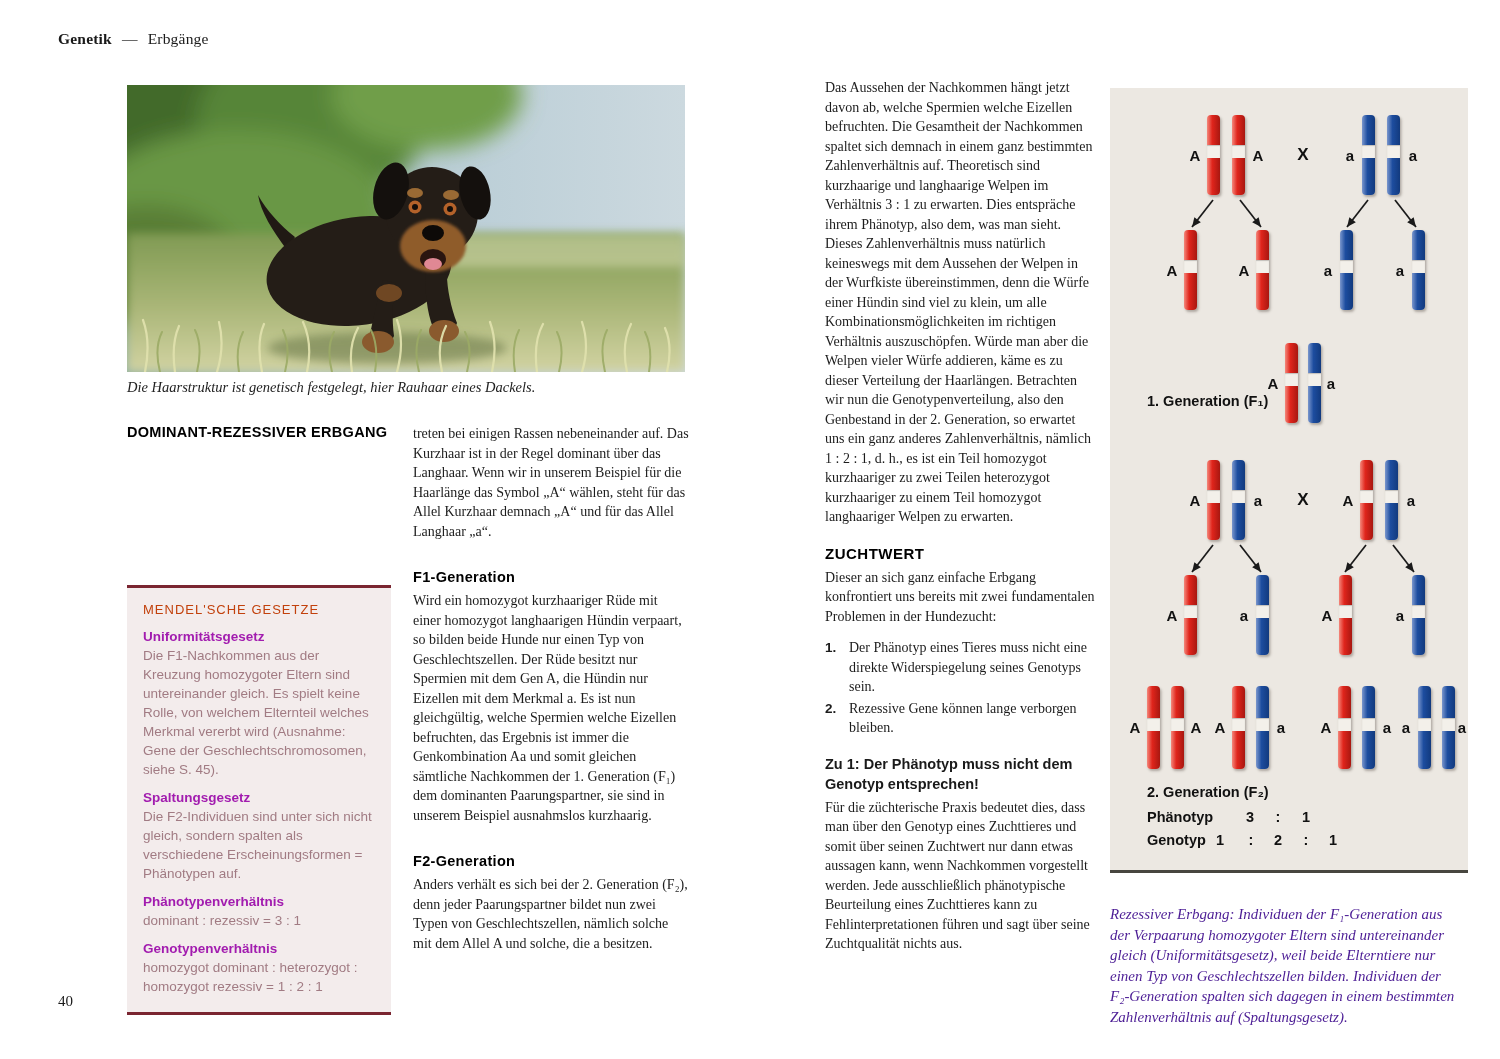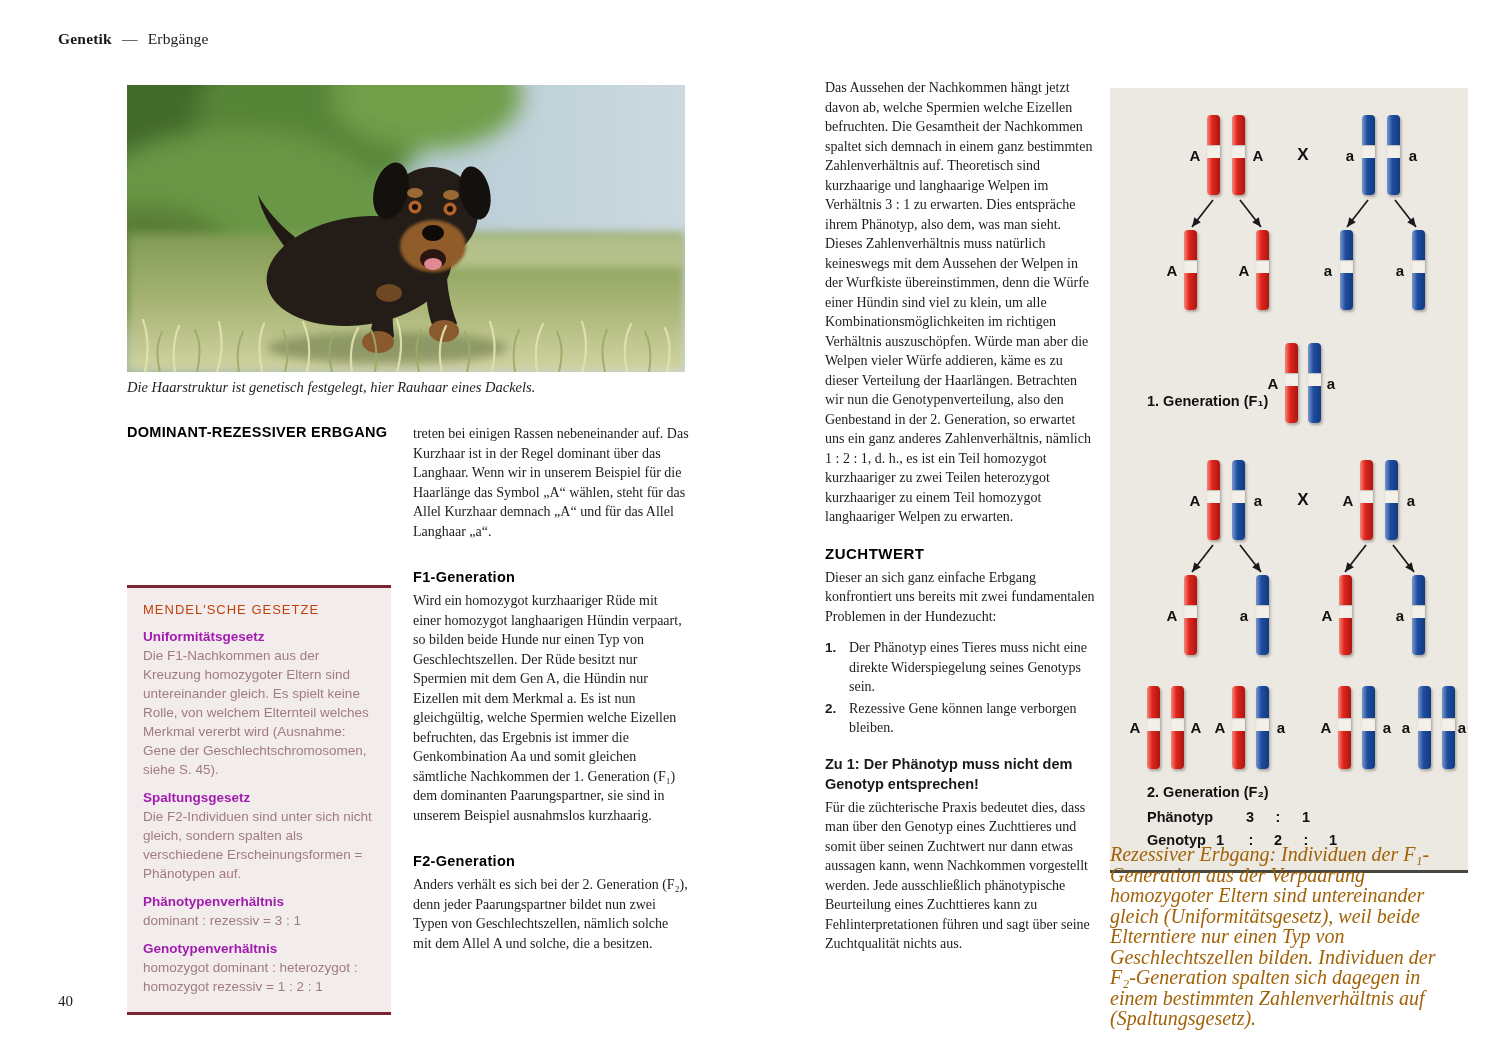--- a/index.html
+++ b/index.html
@@ -74,21 +74,21 @@
   }
   .cross-mark{font-size:17px;}
   .dg-text{
     position:absolute;font-family:"Liberation Sans", sans-serif;font-weight:bold;
     font-size:14.5px;color:#111;white-space:nowrap;
   }
   .dg-center{transform:translateX(-50%);}
   .arrow-layer{position:absolute;left:0;top:0;pointer-events:none;}
 
   .figure-caption{
-    left:1110px;top:844px;width:345px;font-style:italic;font-size:20px;line-height:20.5px;color:#a16207;
+    left:1110px;top:904px;width:345px;font-style:italic;font-size:15px;line-height:20.5px;color:#4c1d95;
   }
 
   .page-number{font-size:15px;color:#1a1a1a;}
   .pn-left{left:58px;top:993px;}
   .pn-right{left:1508px;top:993px;font-weight:bold;}
 </style>
 </head>
 <body>
 
 <div class="abs running-head">

